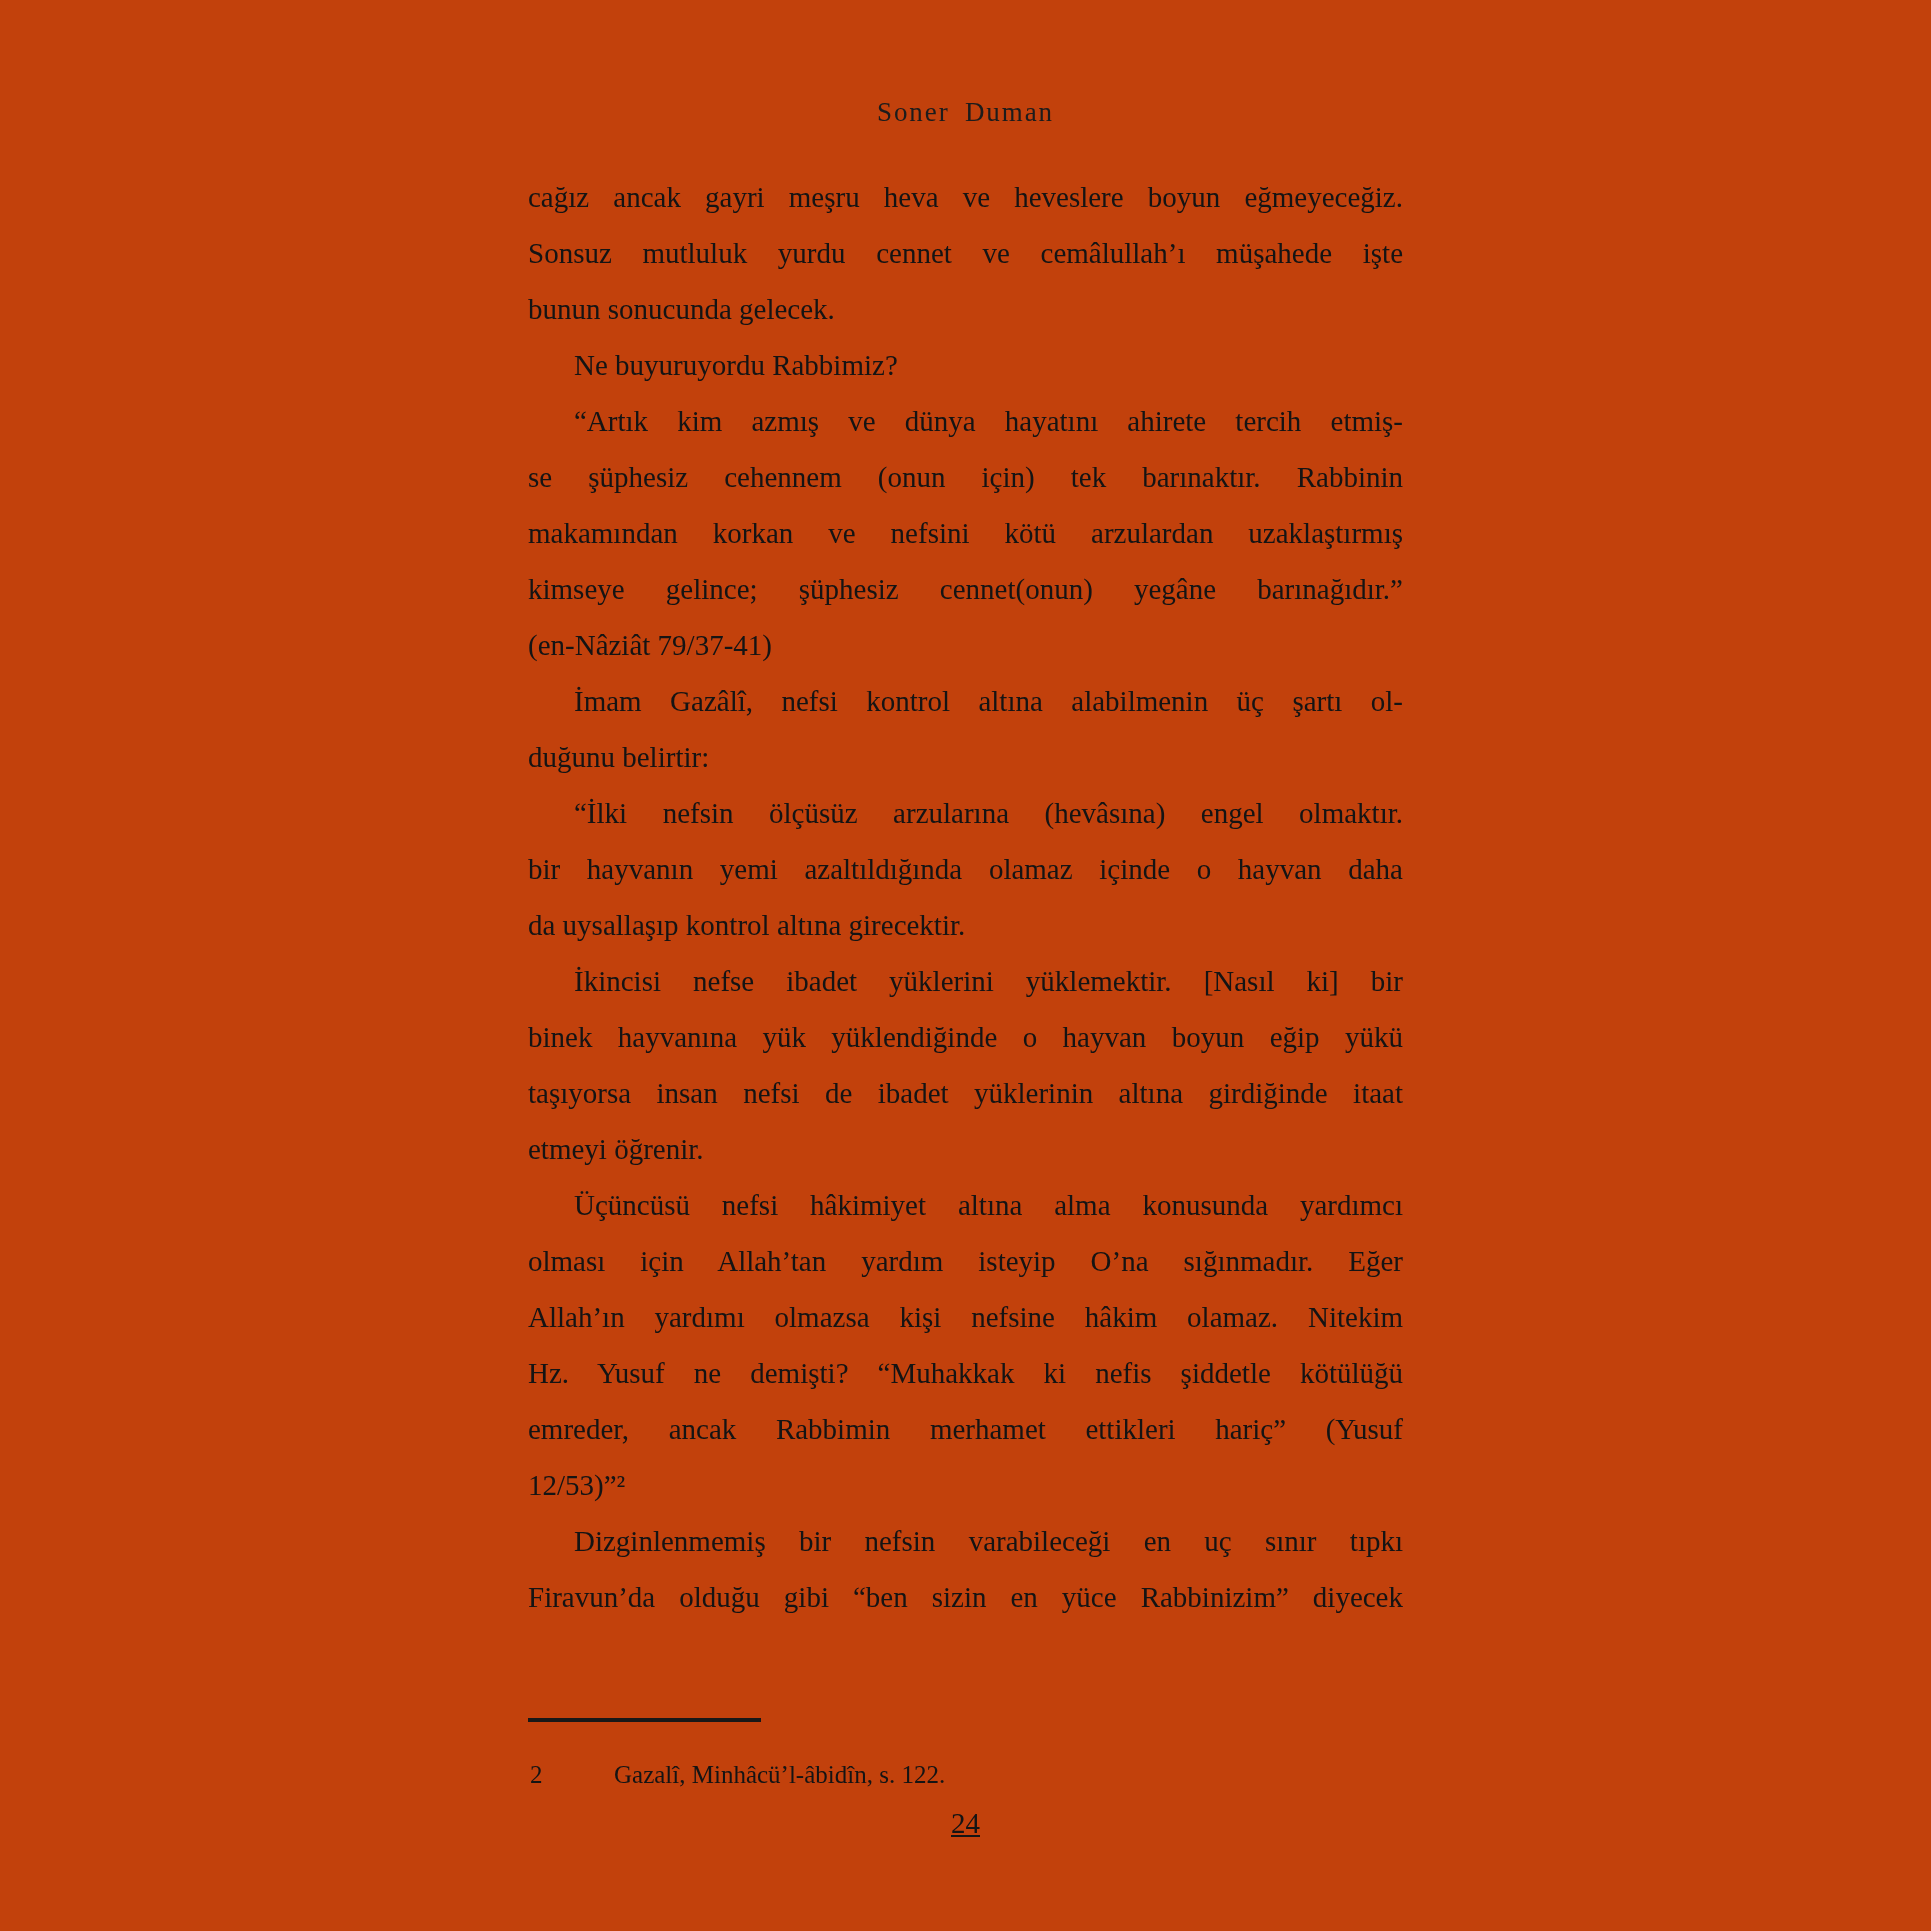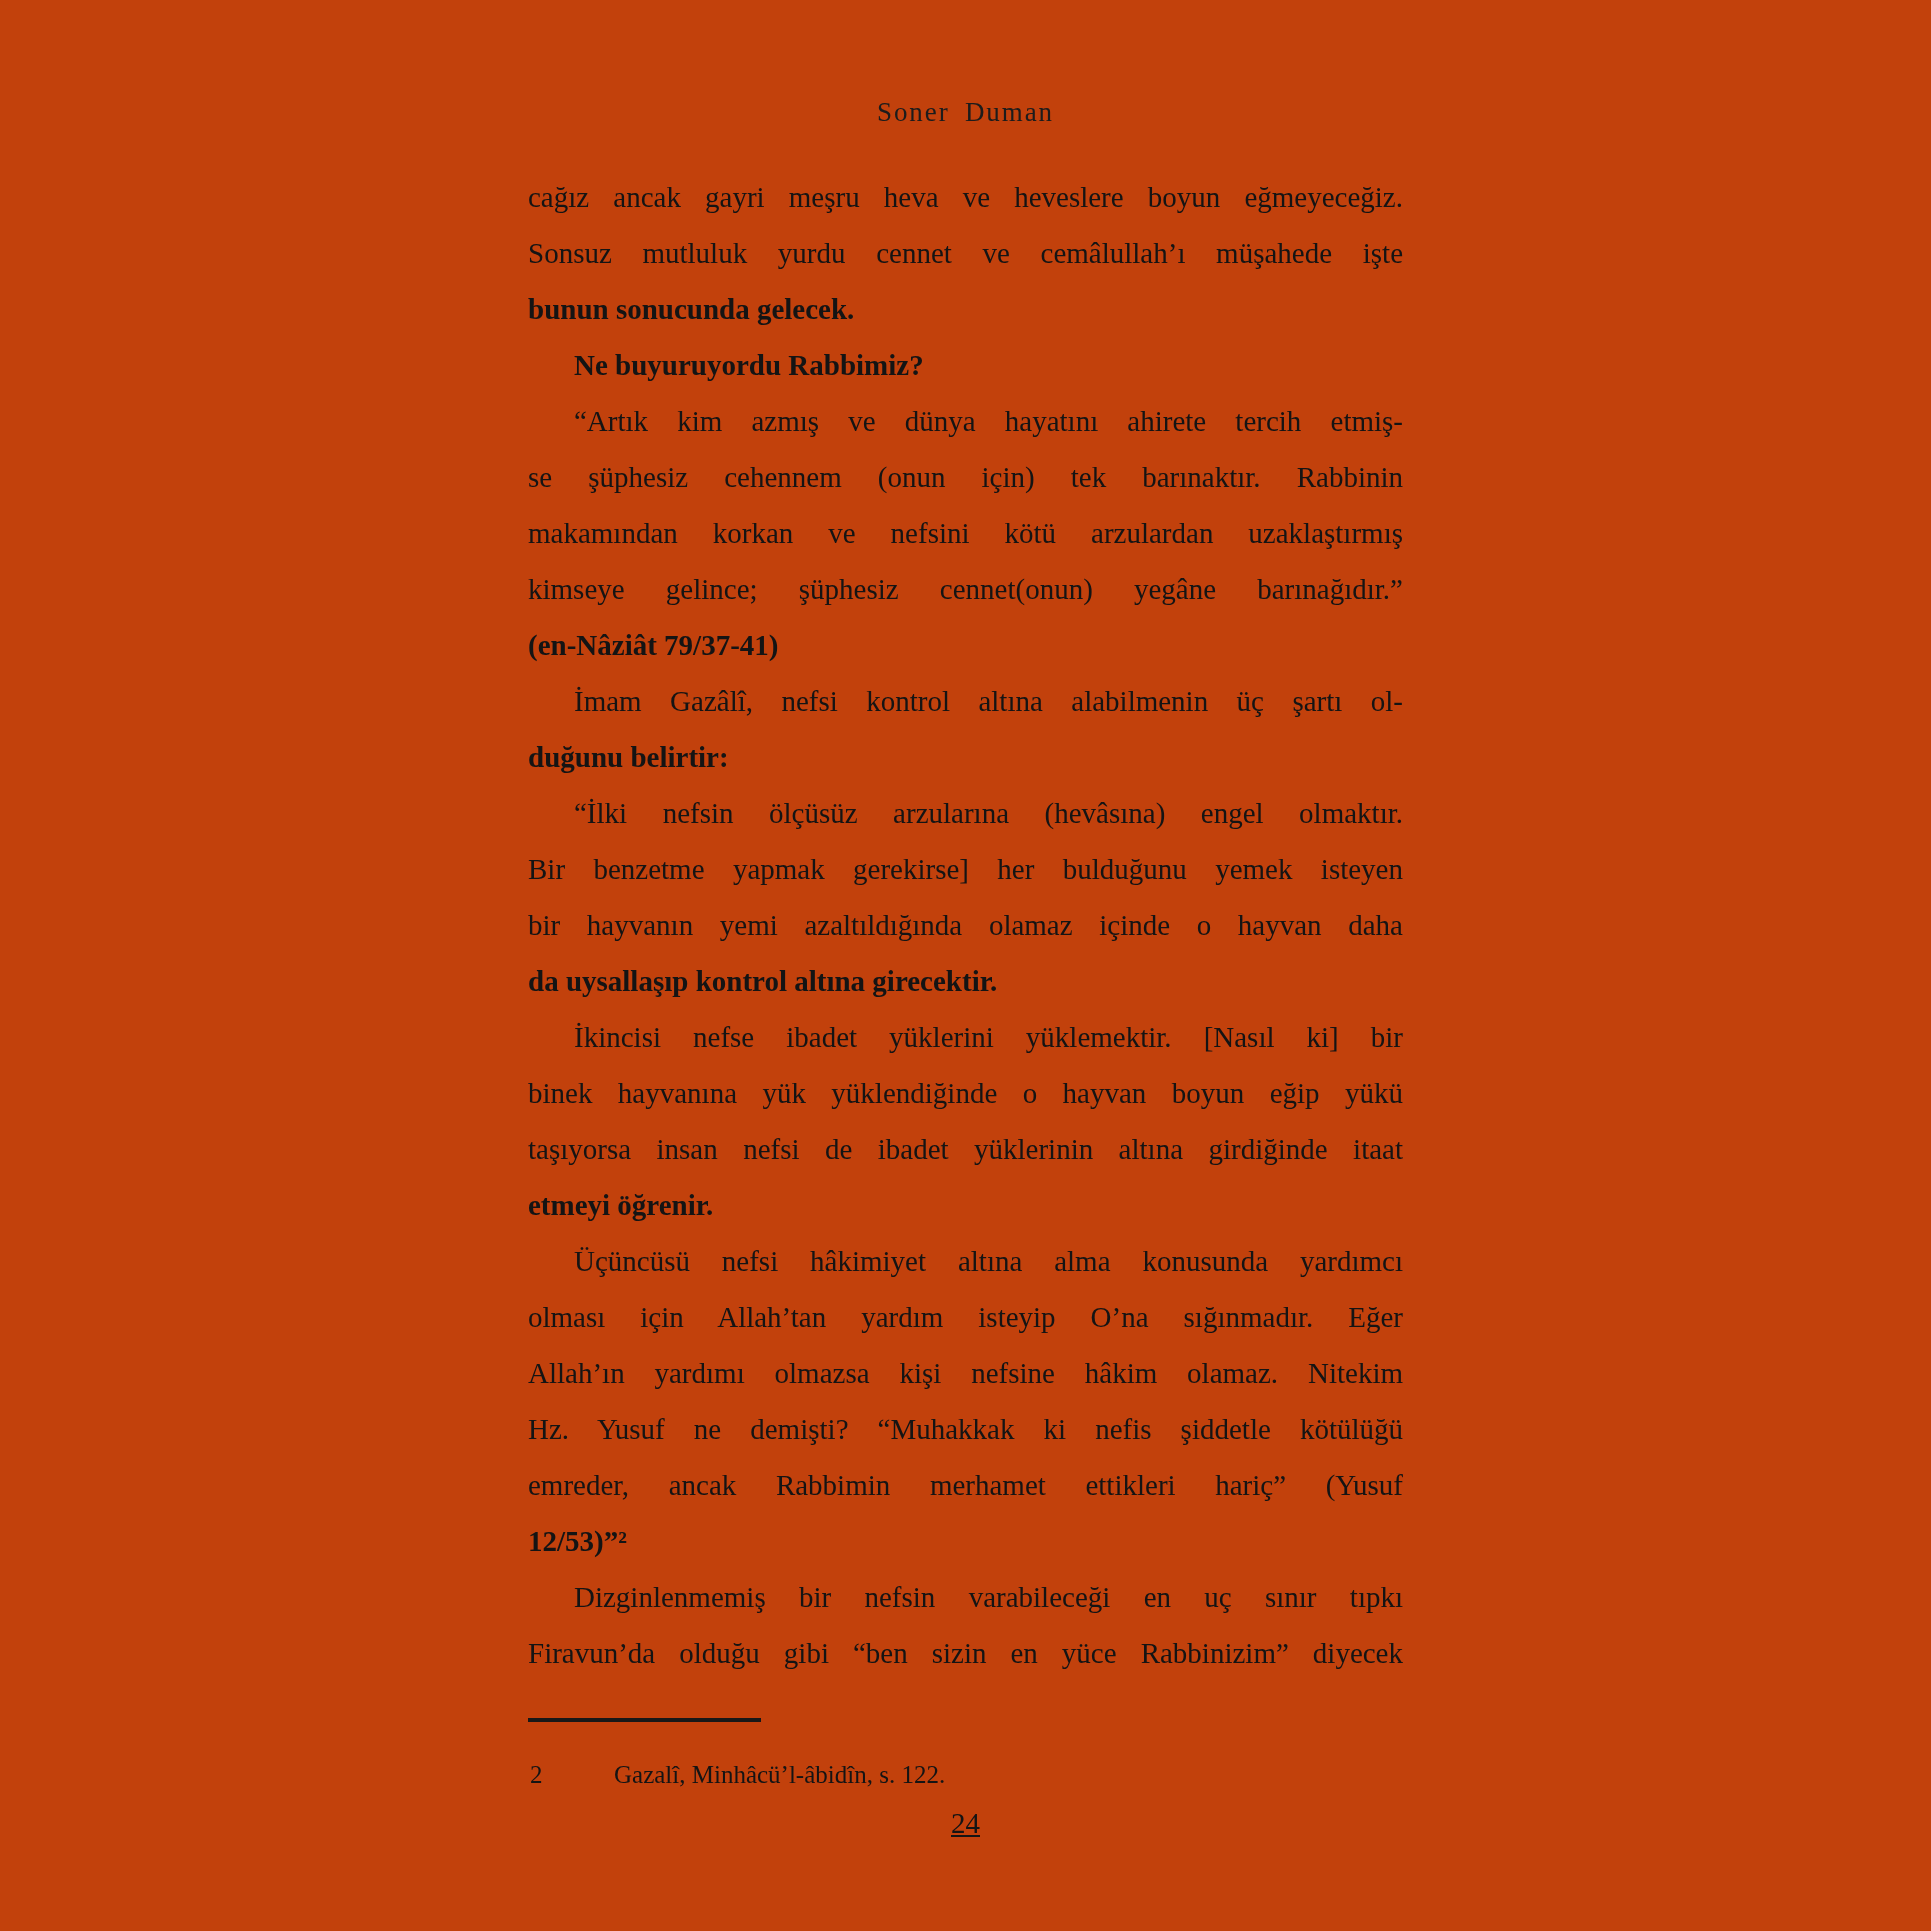--- a/index.html
+++ b/index.html
@@ -39,21 +39,20 @@
   .line {
     height: 56px;
     overflow: hidden;
     text-align: justify;
     text-align-last: justify;
     white-space: normal;
   }
   .line.no-just {
     text-align: left;
     text-align-last: left;
-    font-weight: bold;
   }
   .line.indent {
     text-indent: 46px;
   }
   .footnote-rule {
     position: absolute;
     left: 528px;
     top: 1718px;
     width: 233px;
     height: 3.9px;
@@ -99,21 +98,20 @@
       <div class="line no-just">bunun sonucunda gelecek.</div>
       <div class="line indent no-just">Ne buyuruyordu Rabbimiz?</div>
       <div class="line indent">“Artık kim azmış ve dünya hayatını ahirete tercih etmiş-</div>
       <div class="line">se şüphesiz cehennem (onun için) tek barınaktır. Rabbinin</div>
       <div class="line">makamından korkan ve nefsini kötü arzulardan uzaklaştırmış</div>
       <div class="line">kimseye gelince; şüphesiz cennet(onun) yegâne barınağıdır.”</div>
       <div class="line no-just">(en-Nâziât 79/37-41)</div>
       <div class="line indent">İmam Gazâlî, nefsi kontrol altına alabilmenin üç şartı ol-</div>
       <div class="line no-just">duğunu belirtir:</div>
       <div class="line indent">“İlki nefsin ölçüsüz arzularına (hevâsına) engel olmaktır.</div>
-      <div class="line">Bir benzetme yapmak gerekirse] her bulduğunu yemek isteyen</div>
       <div class="line">bir hayvanın yemi azaltıldığında olamaz içinde o hayvan daha</div>
       <div class="line no-just">da uysallaşıp kontrol altına girecektir.</div>
       <div class="line indent">İkincisi nefse ibadet yüklerini yüklemektir. [Nasıl ki] bir</div>
       <div class="line">binek hayvanına yük yüklendiğinde o hayvan boyun eğip yükü</div>
       <div class="line">taşıyorsa insan nefsi de ibadet yüklerinin altına girdiğinde itaat</div>
       <div class="line no-just">etmeyi öğrenir.</div>
       <div class="line indent">Üçüncüsü nefsi hâkimiyet altına alma konusunda yardımcı</div>
       <div class="line">olması için Allah’tan yardım isteyip O’na sığınmadır. Eğer</div>
       <div class="line">Allah’ın yardımı olmazsa kişi nefsine hâkim olamaz. Nitekim</div>
       <div class="line">Hz. Yusuf ne demişti? “Muhakkak ki nefis şiddetle kötülüğü</div>

